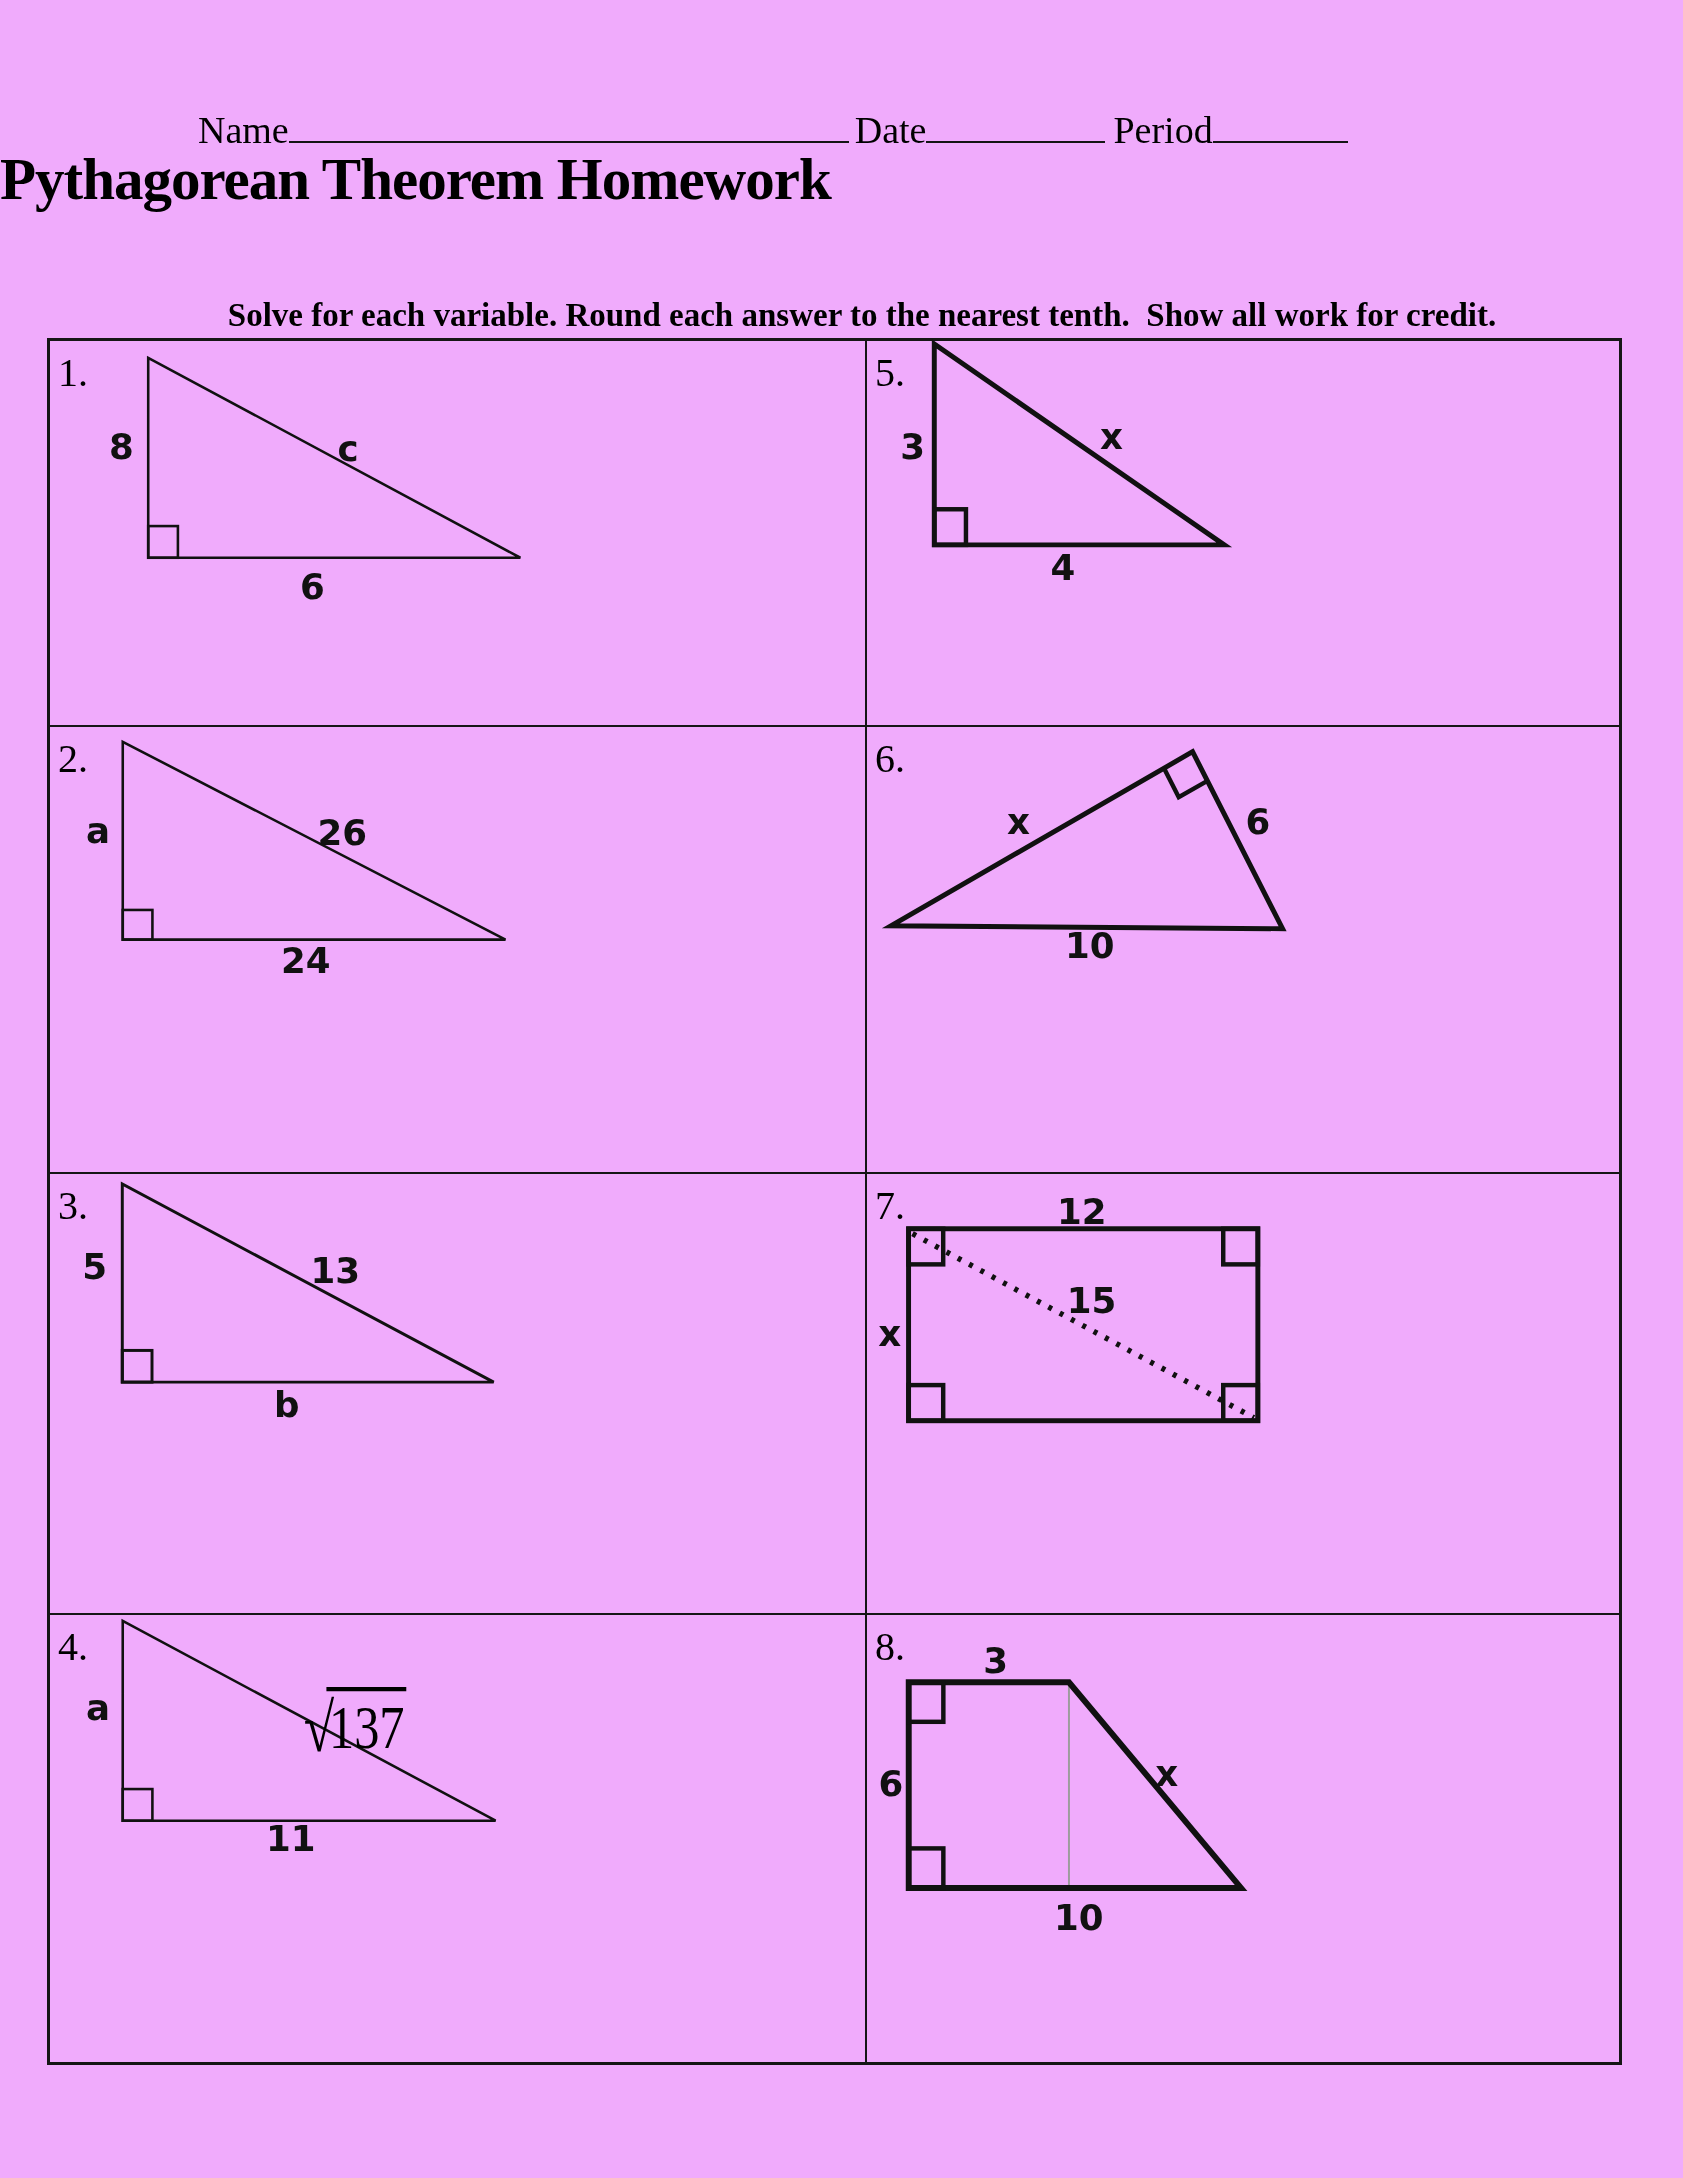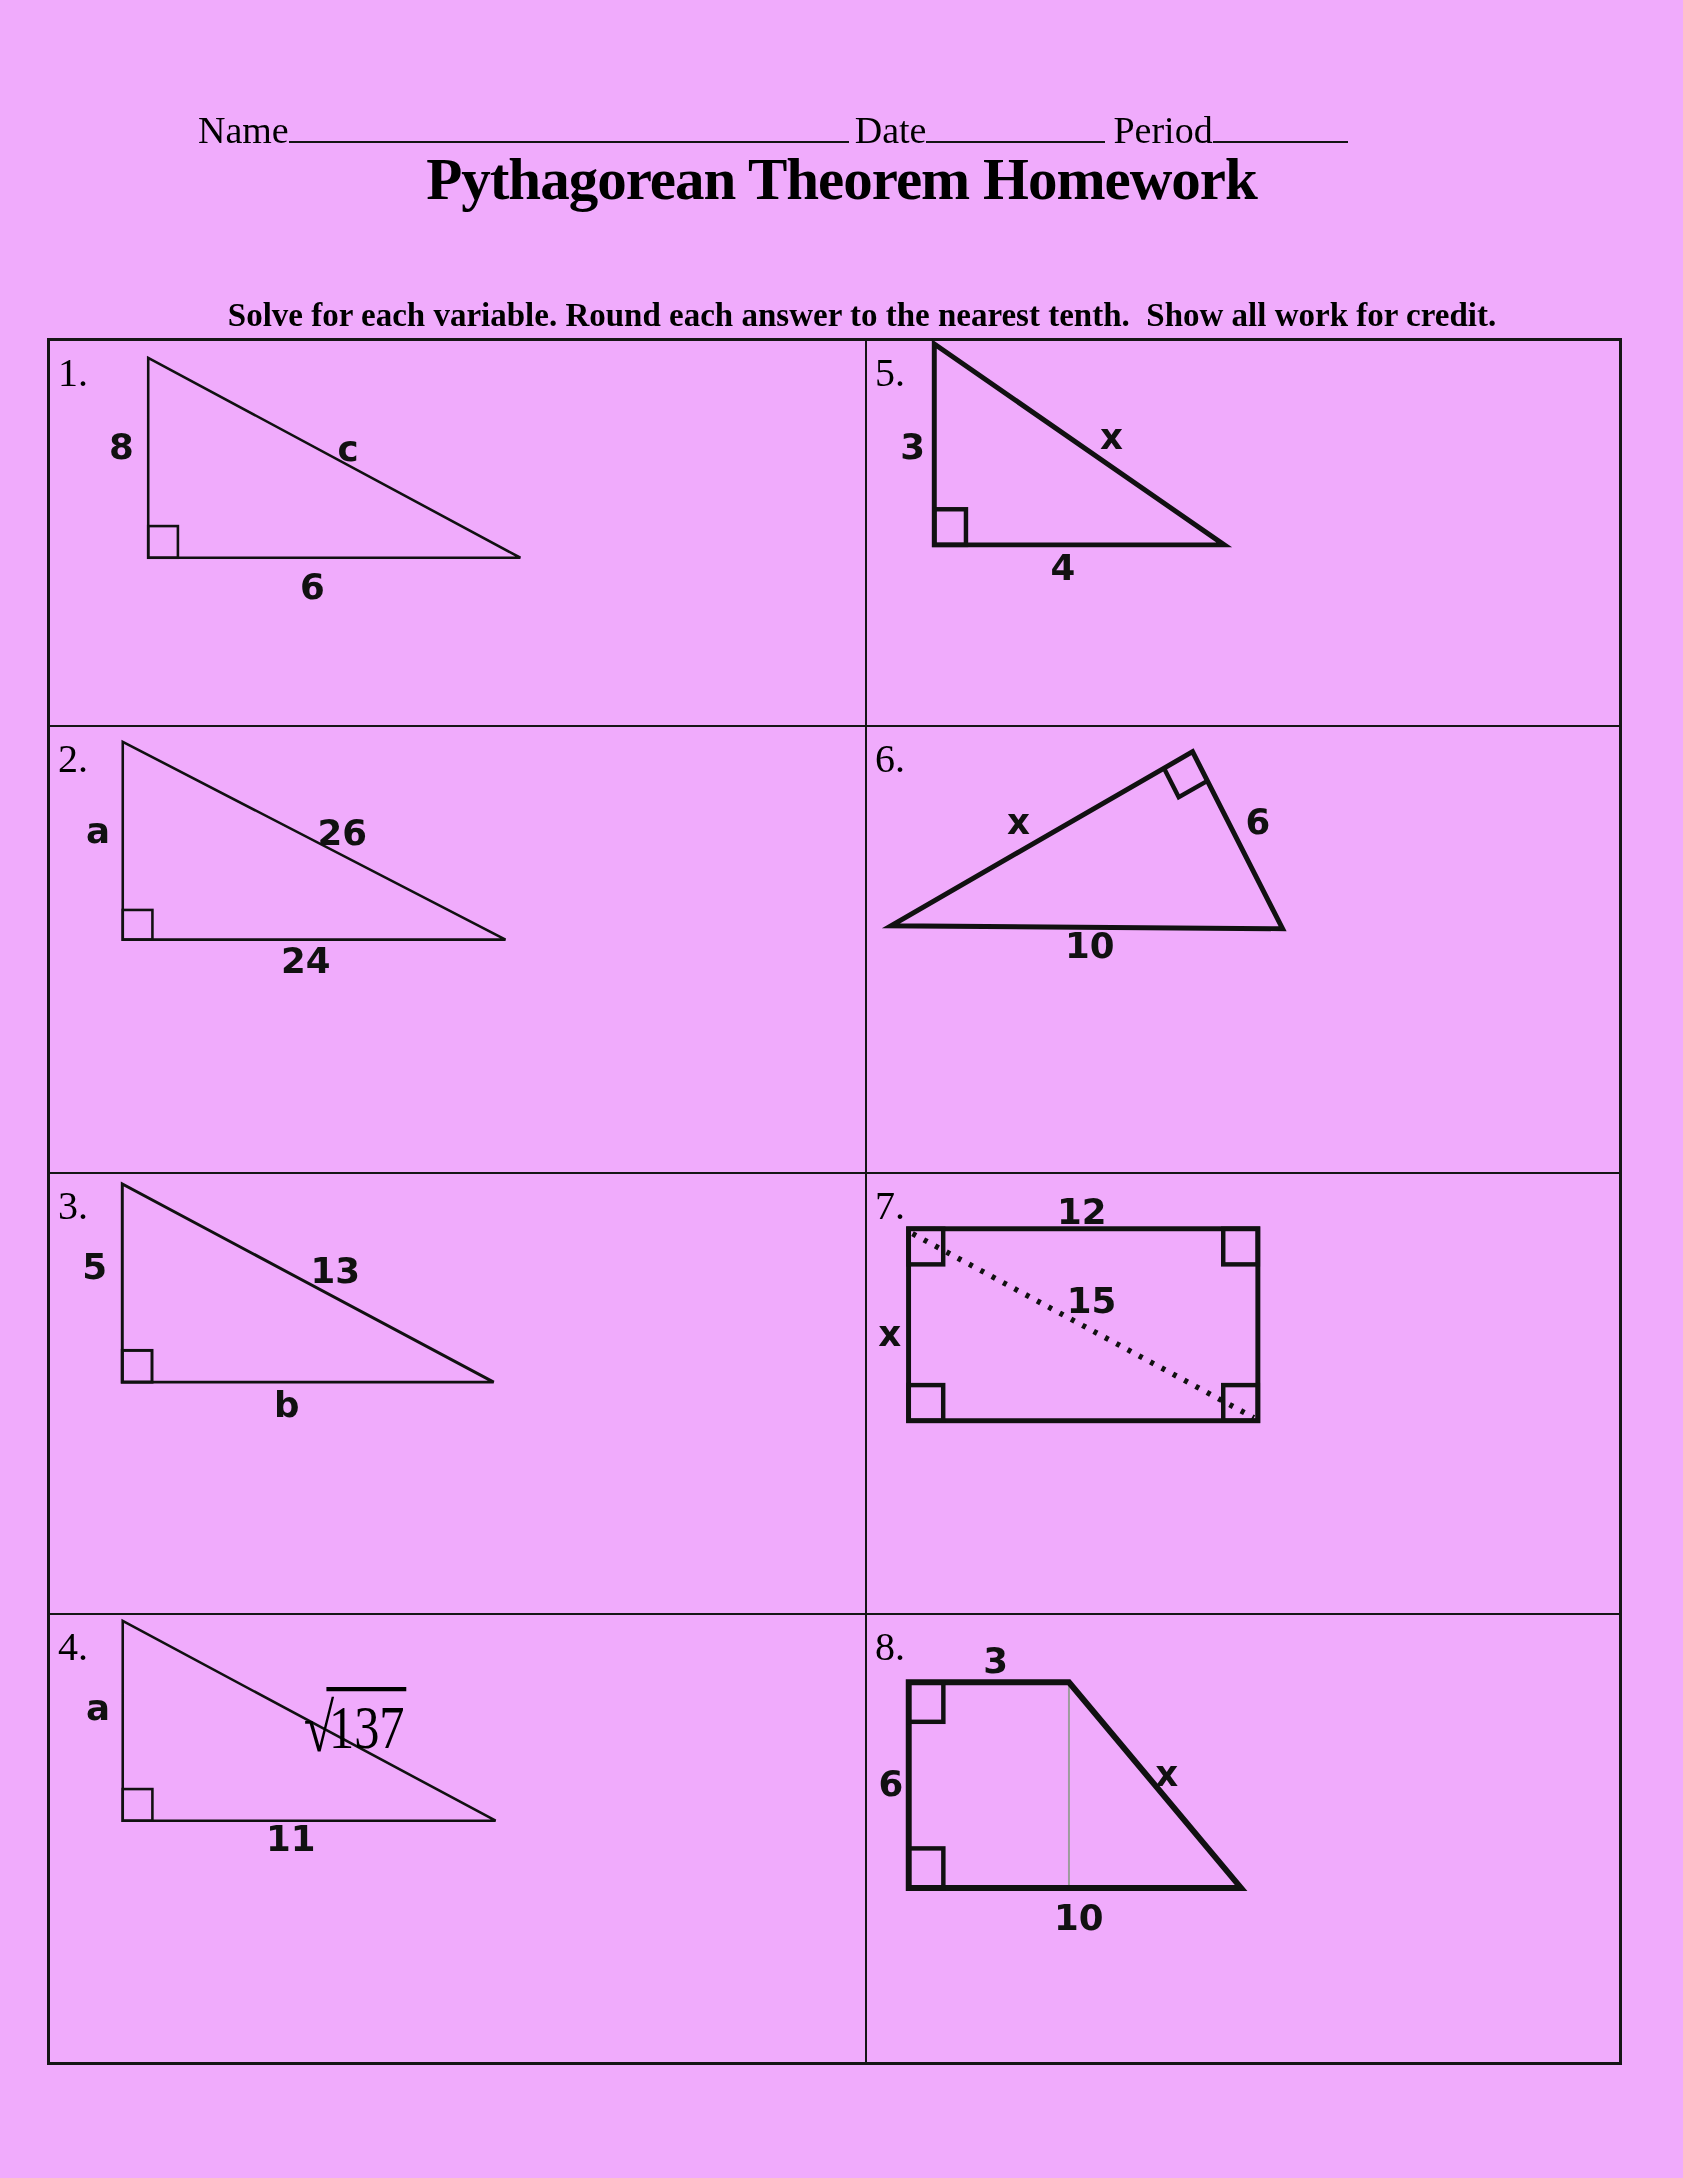--- a/index.html
+++ b/index.html
@@ -18,21 +18,20 @@
     position:absolute; left:198px; top:103px;
     font-size:38px; color:#000; white-space:nowrap;
   }
   .blank {
     display:inline-block;
     border-bottom:2.5px solid #141414;
     height:40px;
   }
   .title {
     position:absolute; left:0; top:145px; width:100%;
-    text-align:center;
     font-size:59px; font-weight:bold; letter-spacing:-1px;
   }
   .instruction {
     position:absolute; left:0; top:297px; width:100%;
     text-align:center;
     font-size:33px; font-weight:bold;
     white-space:pre;
     padding-left:41px;
   }
   

